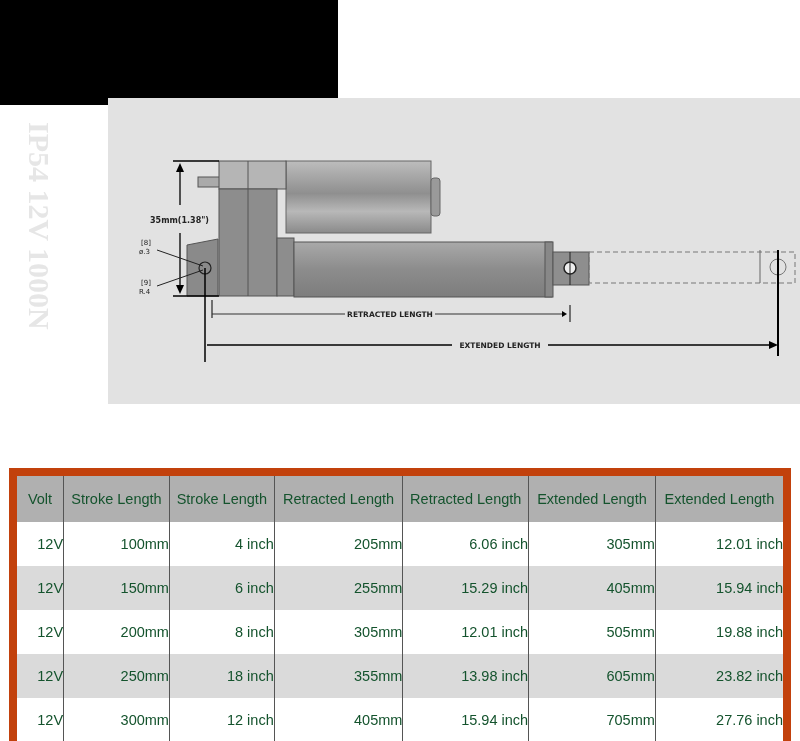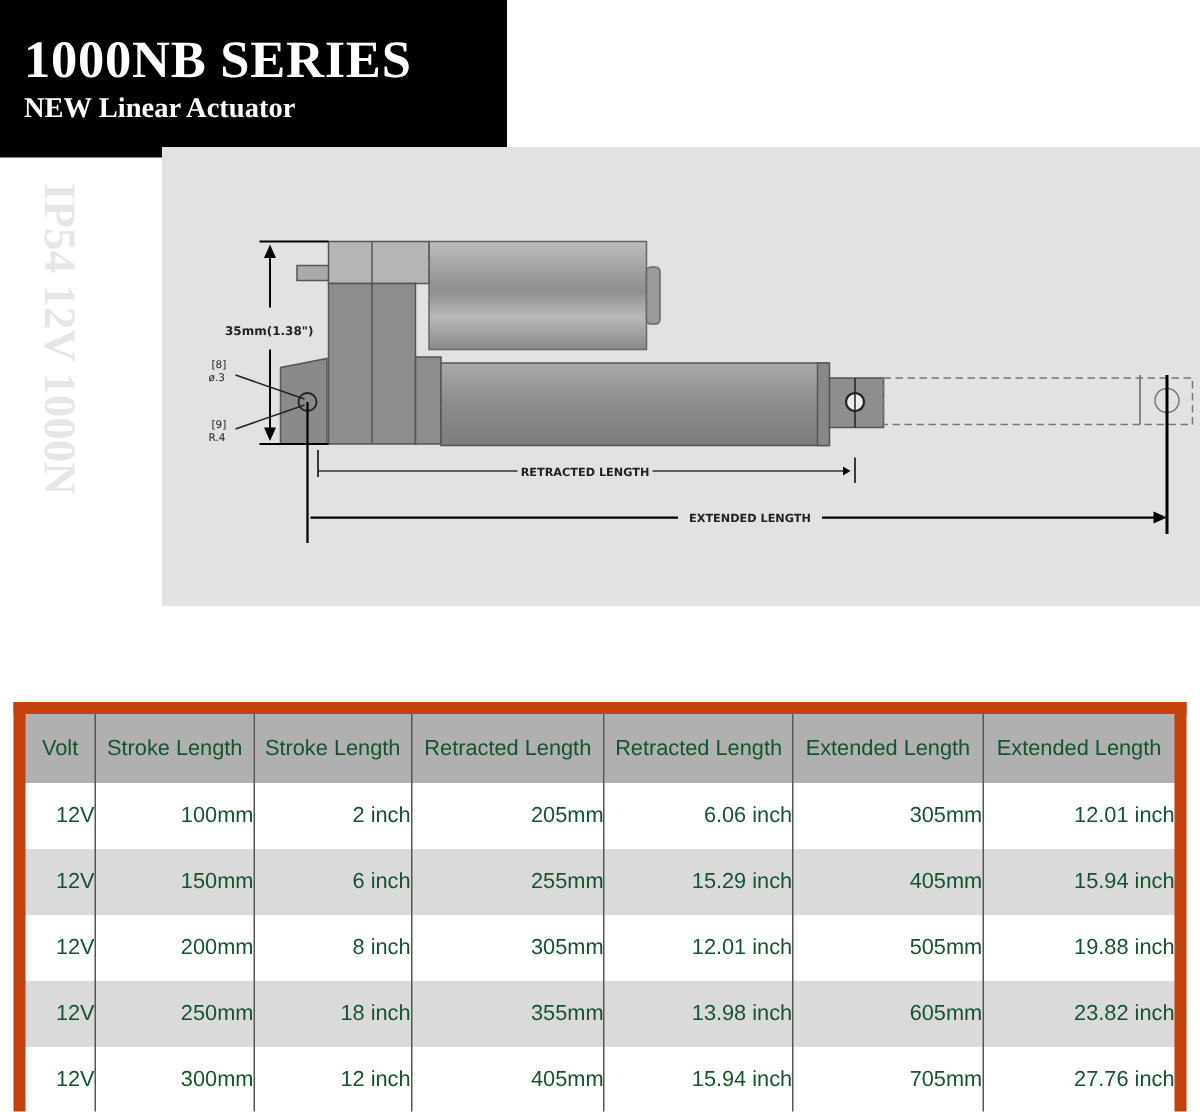--- a/index.html
+++ b/index.html
@@ -13,22 +13,20 @@
   .spec-table { position: absolute; left: 9px; top: 468px; width: 782px; border-collapse: collapse; border: 8px solid #c2410c; font-size: 14.5px; color: #14532d; }
   .spec-table th, .spec-table td { border-left: 1px solid #555; border-right: 1px solid #555; text-align: center; padding: 0; }
   .spec-table th { background: #b0b0b0; height: 46px; font-weight: normal; }
   .spec-table td { height: 44px; text-align: right; }
   .spec-table tr.alt td { background: #dadada; }
 </style>
 </head>
 <body>
 
 <div class="banner">
-  <div class="title">1000NB SERIES</div>
-  <div class="subtitle">NEW Linear Actuator</div>
 </div>
 
 <div class="watermark">IP54 12V 1000N</div>
 
 <div class="panel"></div>
 
 <svg class="diagram" width="800" height="410" viewBox="0 0 800 410">
   <defs>
     <linearGradient id="cyl" x1="0" y1="0" x2="0" y2="1">
       <stop offset="0" stop-color="#bdbdbd"></stop>
@@ -122,21 +120,21 @@
       <th>Retracted Length</th>
       <th>Retracted Length</th>
       <th>Extended Length</th>
       <th>Extended Length</th>
     </tr>
   </thead>
   <tbody>
     <tr>
       <td>12V</td>
         <td>100mm</td>
-        <td>2 inch</td>
+        <td>4 inch</td>
         <td>205mm</td>
         <td>6.06 inch</td>
         <td>305mm</td>
         <td>12.01 inch</td>
     </tr>
     <tr class="alt">
       <td>12V</td>
         <td>150mm</td>
         <td>6 inch</td>
         <td>255mm</td>

